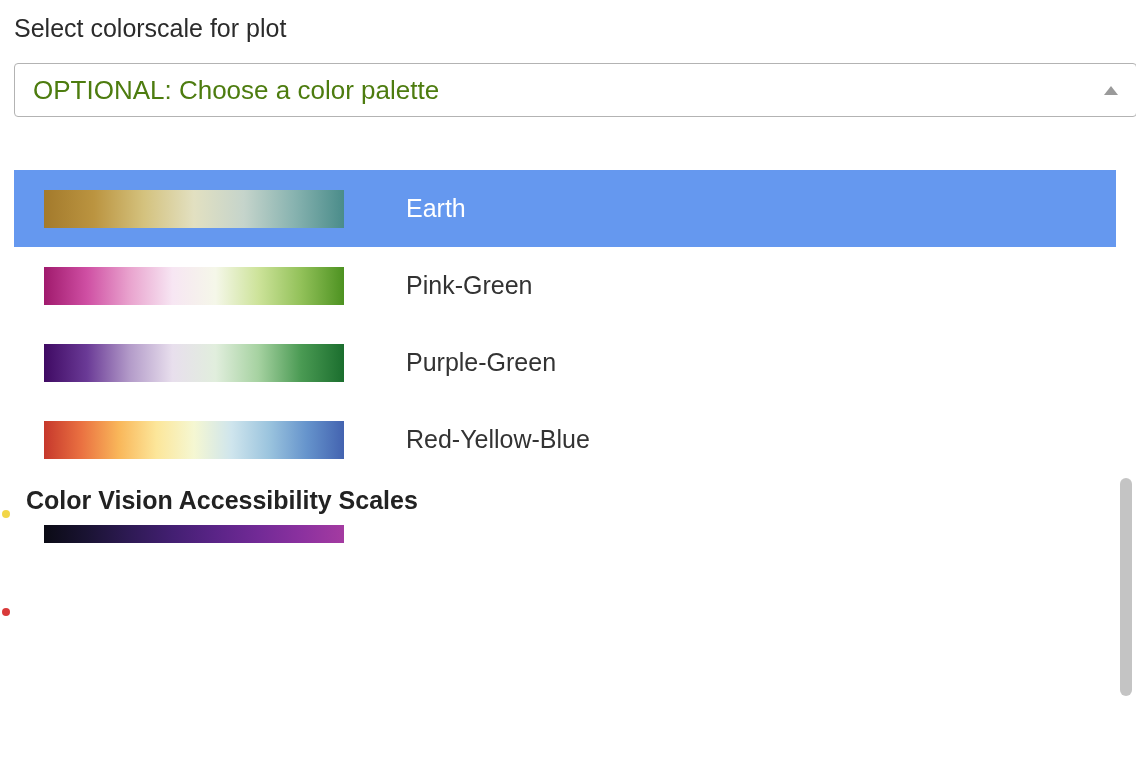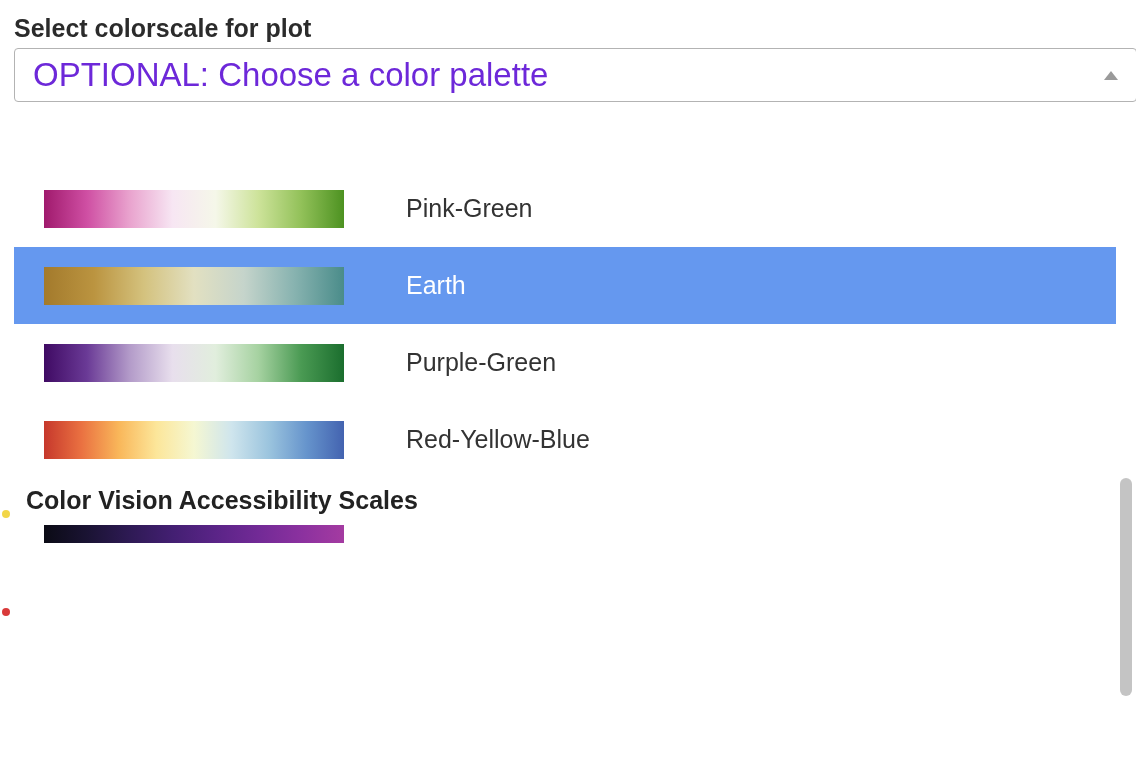--- a/index.html
+++ b/index.html
@@ -9,23 +9,23 @@
       width: 1136px;
       height: 784px;
       overflow: hidden;
       position: relative;
     }
     .field-wrapper {
       padding: 14px 0 0 14px;
     }
     .field-title {
       font-size: 25px;
-      font-weight: 700;
+      font-weight: 400;
       color: #2b2b2b;
-      margin-bottom: 5px;
+      margin-bottom: 20px;
     }
     .field-description {
       font-size: 21px;
       color: #8a8a8a;
       white-space: nowrap;
       margin-bottom: 6px;
     }
     .select-container {
       margin-right: -1px;
     }
@@ -34,22 +34,22 @@
       border-radius: 4px;
       height: 54px;
       display: flex;
       align-items: center;
       padding: 0 18px;
       justify-content: space-between;
       cursor: pointer;
       background: #fff;
     }
     .select-placeholder {
-      font-size: 33px;
-      color: #6d28d9;
+      font-size: 26px;
+      color: #4d7c0f;
     }
     .select-arrow {
       width: 0;
       height: 0;
       border-left: 7px solid transparent;
       border-right: 7px solid transparent;
       border-bottom: 9px solid #9a9a9a;
     }
     .dropdown-panel {
       position: absolute;
@@ -156,28 +156,28 @@
       <span class="select-placeholder">OPTIONAL: Choose a color palette</span>
       <span class="select-arrow"></span>
     </div>
   </div>
 </div>
 
 <div class="dropdown-panel">
   <div class="options-list">
 
 
+    <div class="option selected">
+      <div class="swatch grad-earth"></div>
+      <div class="option-label">Earth</div>
+    </div>
+
     <div class="option">
       <div class="swatch grad-pink-green"></div>
       <div class="option-label">Pink-Green</div>
-    </div>
-
-    <div class="option selected">
-      <div class="swatch grad-earth"></div>
-      <div class="option-label">Earth</div>
     </div>
 
     <div class="option">
       <div class="swatch grad-purple-green"></div>
       <div class="option-label">Purple-Green</div>
     </div>
 
 
     <div class="option">
       <div class="swatch grad-red-yellow-blue"></div>

